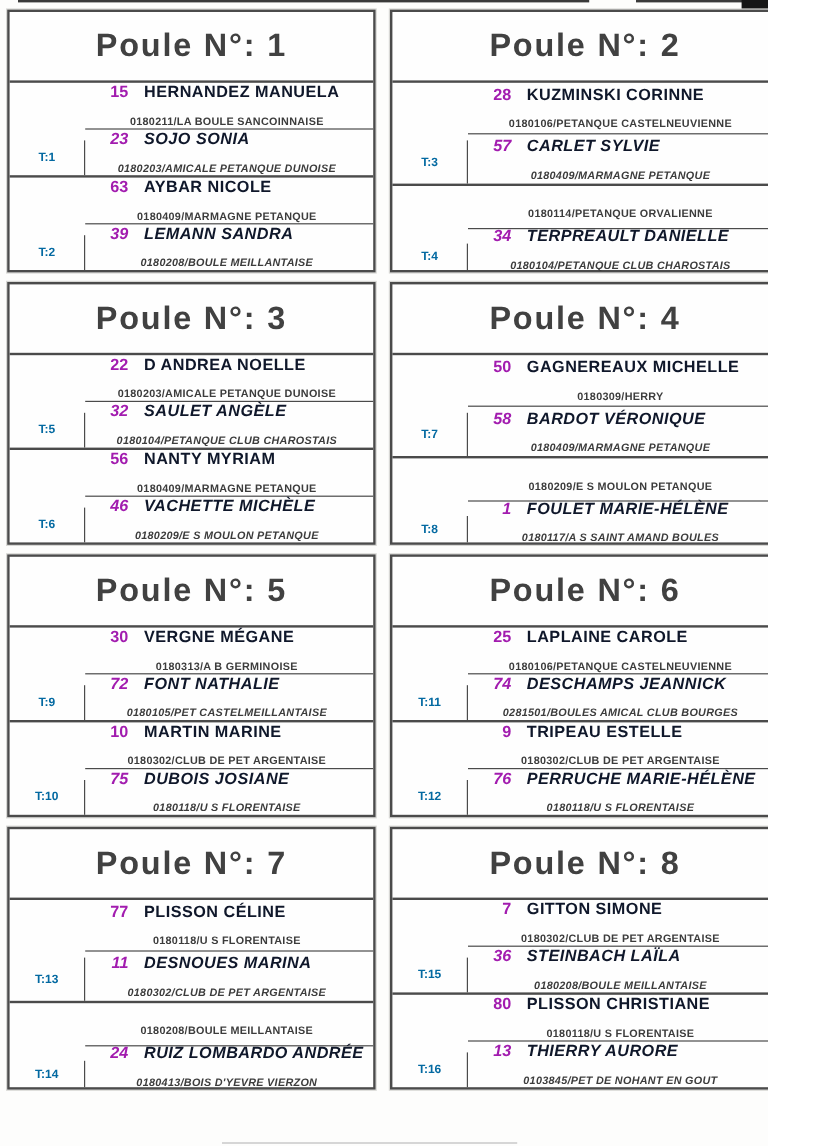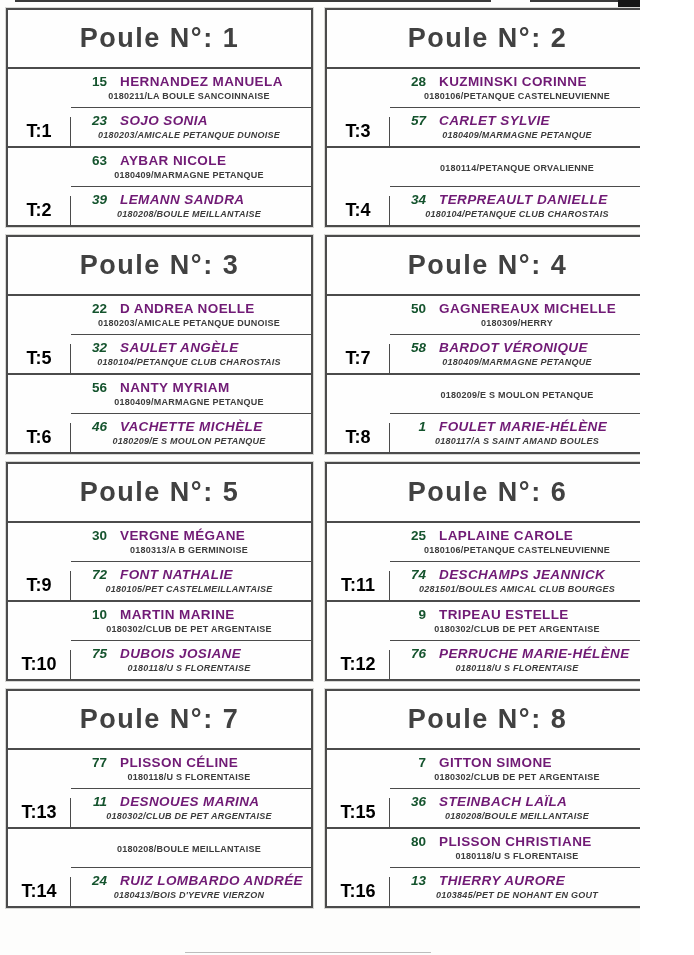--- a/index.html
+++ b/index.html
@@ -67,23 +67,23 @@
     border-bottom: 2px solid #4b4b4b;
     min-height: 0;
   }
   .terrain-row:last-child { border-bottom: none; }
   .terrain-label {
     flex: 0 0 62px;
     border-right: 1.5px solid #4b4b4b;
     display: flex;
     align-items: center;
     justify-content: center;
-    font-size: 18px;
+    font-size: 10px;
     font-weight: bold;
-    color: #000000;
+    color: #0369a1;
     margin-top: 48px;
   }
   .players {
     flex: 1 1 auto;
     display: flex;
     flex-direction: column;
     min-width: 0;
   }
   .player {
     flex: 1 1 50%;
@@ -96,32 +96,32 @@
   .player.first { border-bottom: 1.5px solid #4b4b4b; }
   .player-line {
     display: flex;
     align-items: baseline;
   }
   .player-num {
     flex: 0 0 36px;
     text-align: right;
     font-size: 13.5px;
     font-weight: bold;
-    color: #14532d;
+    color: #a21caf;
     margin-right: 13px;
   }
   .player-name {
     font-size: 13.5px;
     font-weight: bold;
     letter-spacing: 0.4px;
-    color: #701a75;
+    color: #0f172a;
     white-space: nowrap;
   }
   .player-club {
-    margin-top: 2px;
+    margin-top: 12px;
     text-align: center;
     font-size: 9px;
     font-weight: bold;
     letter-spacing: 0.25px;
     color: #3c3c3c;
     white-space: nowrap;
   }
   .player.second .player-num,
   .player.second .player-name,
   .player.second .player-club {

